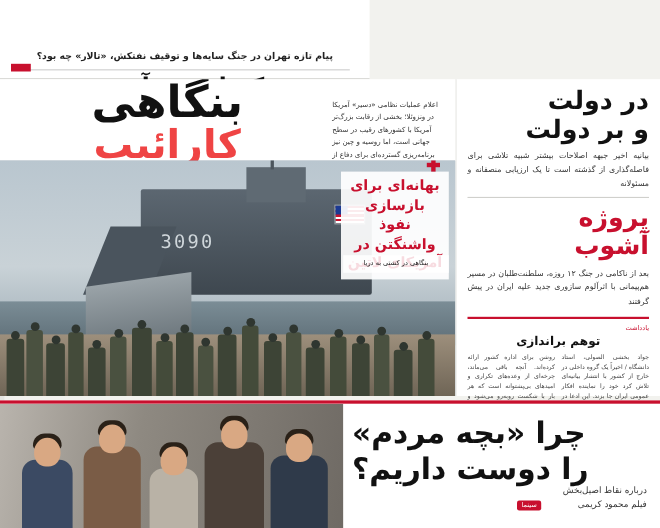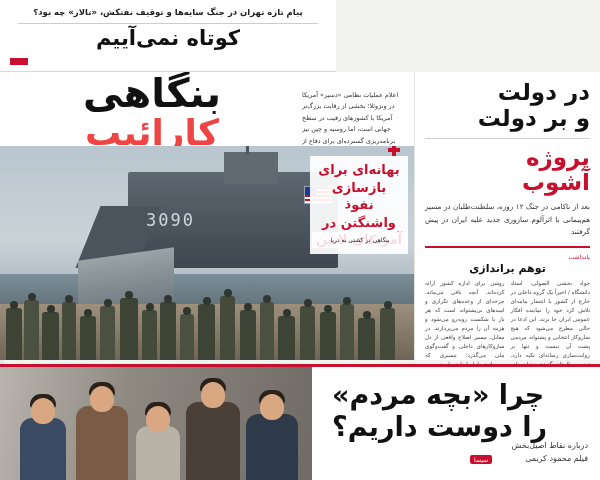--- a/index.html
+++ b/index.html
@@ -95,20 +95,21 @@
     border-bottom: 1px solid #d8d8d4;
     box-sizing: border-box;
     padding: 6px 10px 4px 10px;
   }
   .top-kicker {
     font-size: 8.5px;
     color: #222;
     text-align: center;
     line-height: 1.5;
     font-weight: bold;
+    margin-top: 40px;
   }
   .top-rule {
     width: 300px;
     height: 1px;
     background: #ccc;
     margin: 4px auto 3px auto;
   }
   .top-headline {
     font-size: 21px;
     font-weight: bold;
@@ -452,21 +453,21 @@
     width: 26px; height: 14px;
     margin-left: -13px;
     border-radius: 13px 13px 4px 4px;
     background: #2a2118;
   }
   .bot-text {
     position: absolute;
     right: 0; top: 0;
     width: 288px; height: 113px;
     box-sizing: border-box;
-    padding: 12px 12px 6px 20px;
+    padding: 12px 12px 6px 8px;
   }
   .bot-h1 {
     font-size: 27px;
     font-weight: bold;
     color: #111;
     text-align: left;
     line-height: 1.18;
     letter-spacing: -0.5px;
   }
   .bot-meta {
@@ -507,20 +508,21 @@
 
   <div class="top-strip">
     <div class="top-kicker">پیام تازه تهران در جنگ سایه‌ها و توقیف نفتکش، «تالار» چه بود؟</div>
     <div class="top-rule"></div>
     <div class="top-headline">کوتاه نمی‌آییم</div>
     <div class="red-tag"></div>
   </div>
 
   <div class="right-col">
     <div class="rc-title">در دولت<br>و بر دولت</div>
+    <div class="rc-lede">بیانیه اخیر جبهه اصلاحات بیشتر شبیه تلاشی برای فاصله‌گذاری از گذشته است تا یک ارزیابی منصفانه و مسئولانه</div>
     <div class="rc-sep"></div>
     <div class="rc-title2">پروژه<br>آشوب</div>
     <div class="rc-lede2">بعد از ناکامی در جنگ ۱۲ روزه، سلطنت‌طلبان در مسیر هم‌پیمانی با اثرآلوم سازوری جدید علیه ایران در پیش گرفتند</div>
     <div class="rc-redline"></div>
     <div class="rc-smalltag">یادداشت</div>
     <div class="rc-sub">توهم براندازی</div>
     <div class="rc-body">جواد بخشی الصولی، استاد دانشگاه / اخیراً یک گروه داخلی در خارج از کشور با انتشار بیانیه‌ای تلاش کرد خود را نماینده افکار عمومی ایران جا بزند. این ادعا در حالی مطرح می‌شود که هیچ سازوکار انتخابی و پشتوانه مردمی پشت آن نیست و تنها بر روایت‌سازی رسانه‌ای تکیه دارد. تجربه سال‌های گذشته نشان داده است که چنین جریان‌هایی در لحظه‌های حساس نه توان بسیج اجتماعی دارند و نه برنامه‌ای روشن برای اداره کشور ارائه کرده‌اند. آنچه باقی می‌ماند، چرخه‌ای از وعده‌های تکراری و امیدهای بی‌پشتوانه است که هر بار با شکست روبه‌رو می‌شود و هزینه آن را مردم می‌پردازند. در مقابل، مسیر اصلاح واقعی از دل سازوکارهای داخلی و گفت‌وگوی ملی می‌گذرد؛ مسیری که صبورانه‌تر اما پایدارتر است و به سرمایه اجتماعی کشور آسیب نمی‌زند.</div>
     <div class="rc-foot">ادامه در صفحه ۵</div>
   </div>
 

